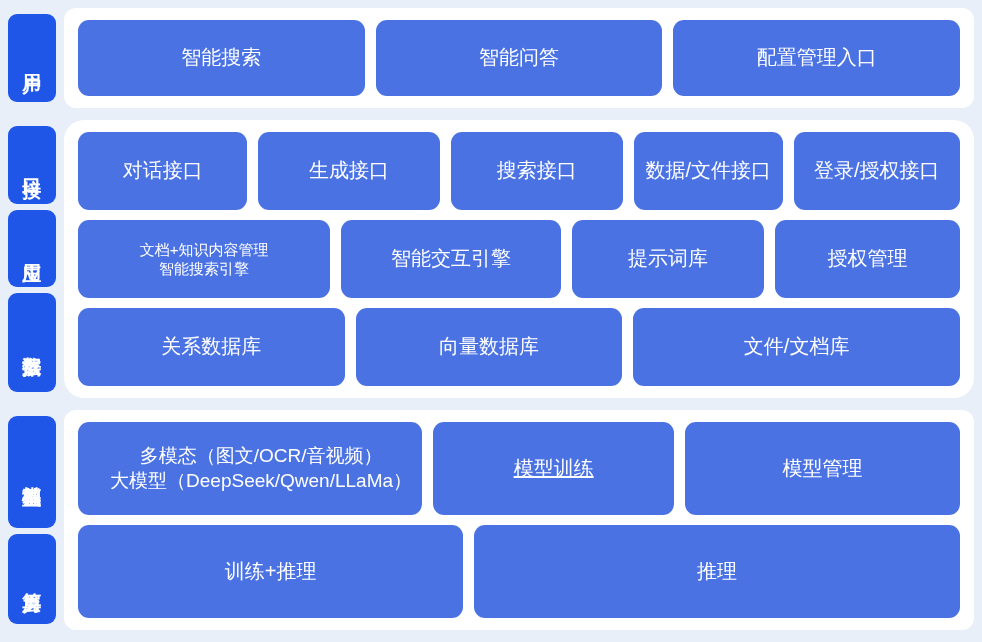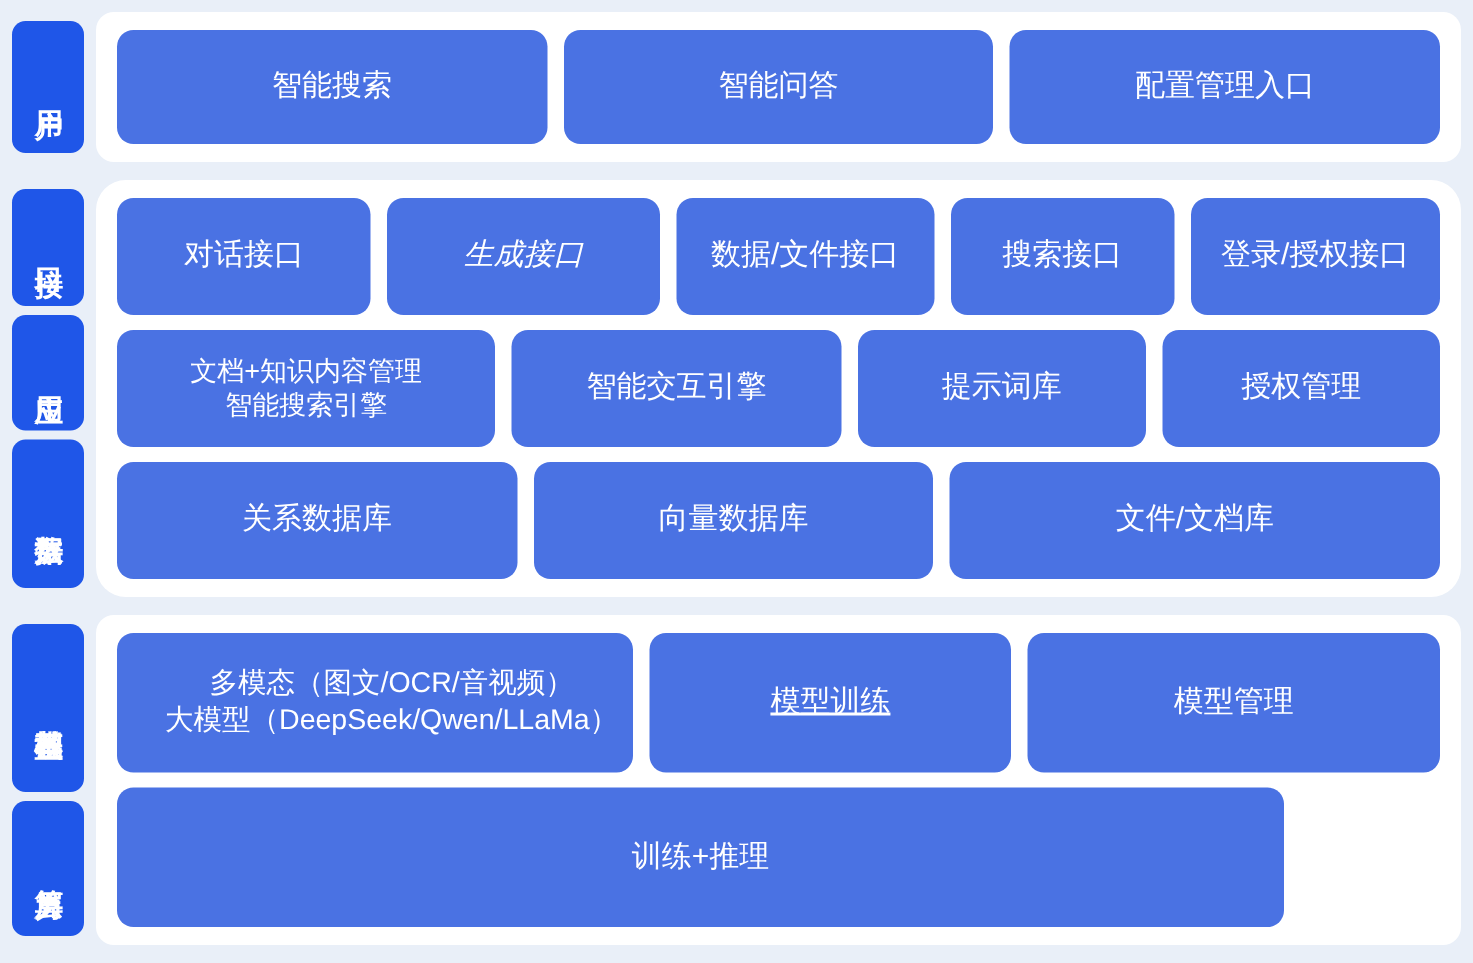--- a/index.html
+++ b/index.html
@@ -103,27 +103,27 @@
   #section-user .row { height: 100%; }
   #section-user .card { flex: 1 1 0; }
 
   
   #section-core { height: 278px; }
   #section-core .panel { gap: 10px; padding: 12px 14px; border-radius: 20px; }
   #section-core .row { flex: 1 1 0; }
 
   
   #row-interface .card:nth-child(1) { flex: 1.04 1 0; }
-  #row-interface .card:nth-child(2) { flex: 1.12 1 0; font-style: italic; }
+  #row-interface .card:nth-child(2) { flex: 1.12 1 0; }
   #row-interface .card:nth-child(3) { flex: 1.06 1 0; }
   #row-interface .card:nth-child(4) { flex: 0.90 1 0; }
   #row-interface .card:nth-child(5) { flex: 1.02 1 0; }
 
   
-  #row-application .card:nth-child(1) { flex: 1.30 1 0; font-size: 18px; }
+  #row-application .card:nth-child(1) { flex: 1.30 1 0; font-size: 15px; }
   #row-application .card:nth-child(2) { flex: 1.12 1 0; }
   #row-application .card:nth-child(3) { flex: 0.97 1 0; }
   #row-application .card:nth-child(4) { flex: 0.93 1 0; }
 
   
   #row-data .card:nth-child(1) { flex: 1 1 0; }
   #row-data .card:nth-child(2) { flex: 1 1 0; }
   #row-data .card:nth-child(3) { flex: 1.24 1 0; }
 
   
@@ -177,22 +177,22 @@
       <div class="rail-tab">
         <span class="rail-label">数据层</span>
       </div>
     </div>
 
     <div class="panel">
 
       <div class="row" id="row-interface">
         <div class="card">对话接口</div>
         <div class="card">生成接口</div>
+        <div class="card">搜索接口</div>
         <div class="card">数据/文件接口</div>
-        <div class="card">搜索接口</div>
         <div class="card">登录/授权接口</div>
       </div>
 
       <div class="row" id="row-application">
         <div class="card">文档+知识内容管理
 智能搜索引擎</div>
         <div class="card">智能交互引擎</div>
         <div class="card">提示词库</div>
         <div class="card">授权管理</div>
       </div>
@@ -220,18 +220,19 @@
 
       <div class="row" id="row-foundation">
         <div class="card">多模态（图文/OCR/音视频）
 大模型（DeepSeek/Qwen/LLaMa）</div>
         <div class="card">模型训练</div>
         <div class="card">模型管理</div>
       </div>
 
       <div class="row" id="row-compute">
         <div class="card">训练+推理</div>
+        <div class="card">推理</div>
       </div>
 
     </div>
   </div>
 
 </div>
 
 </body></html>

